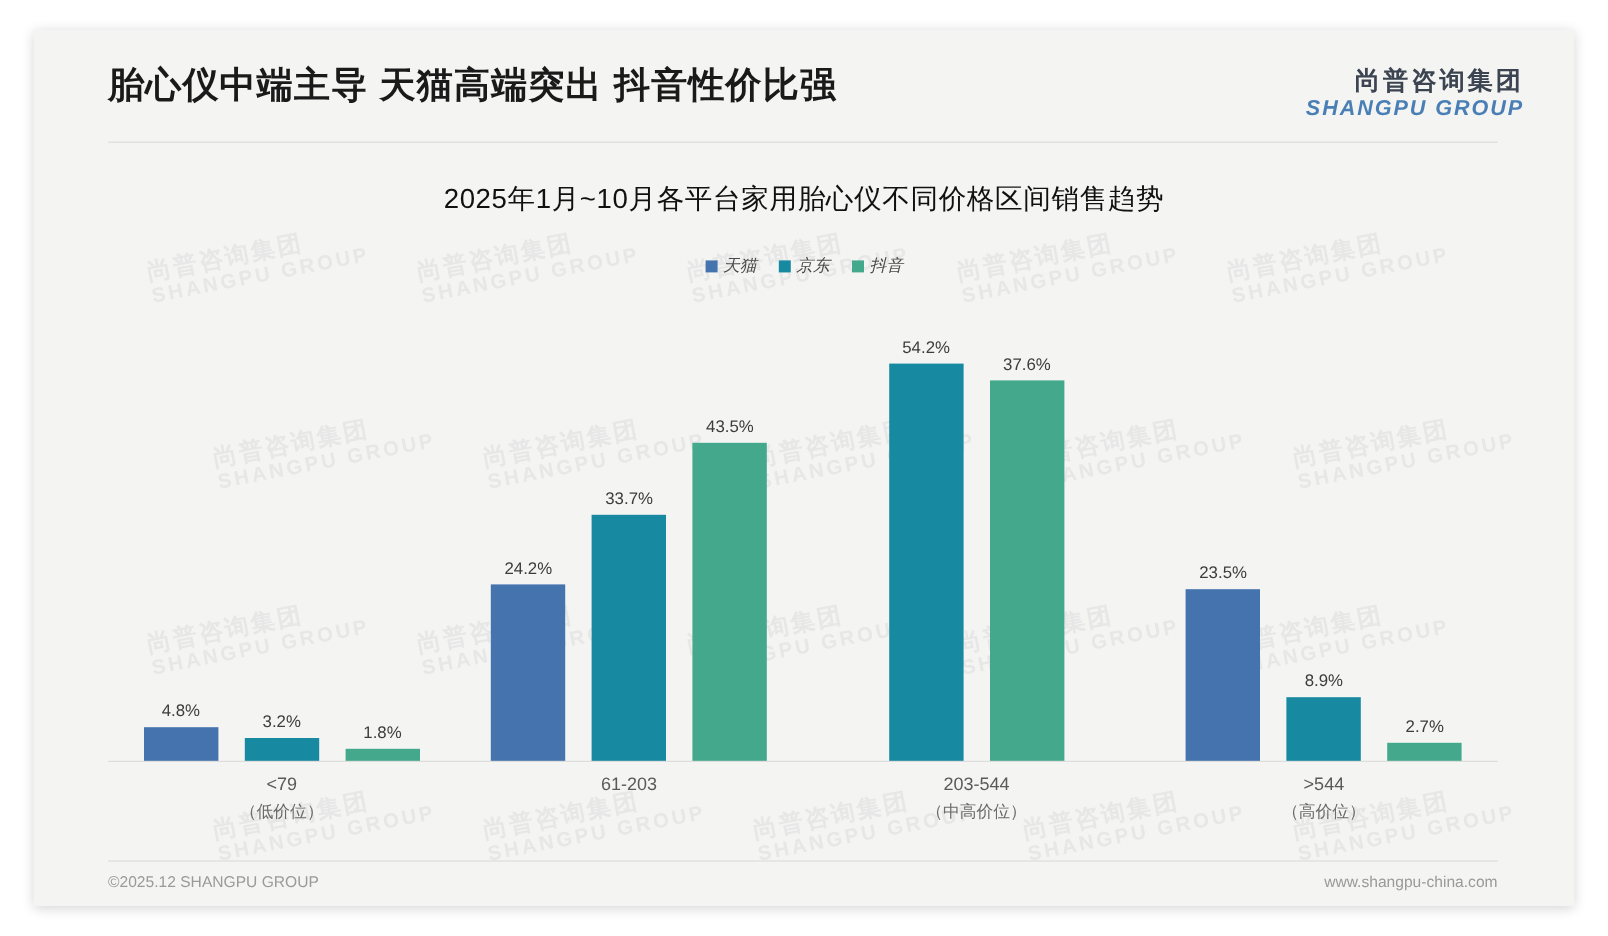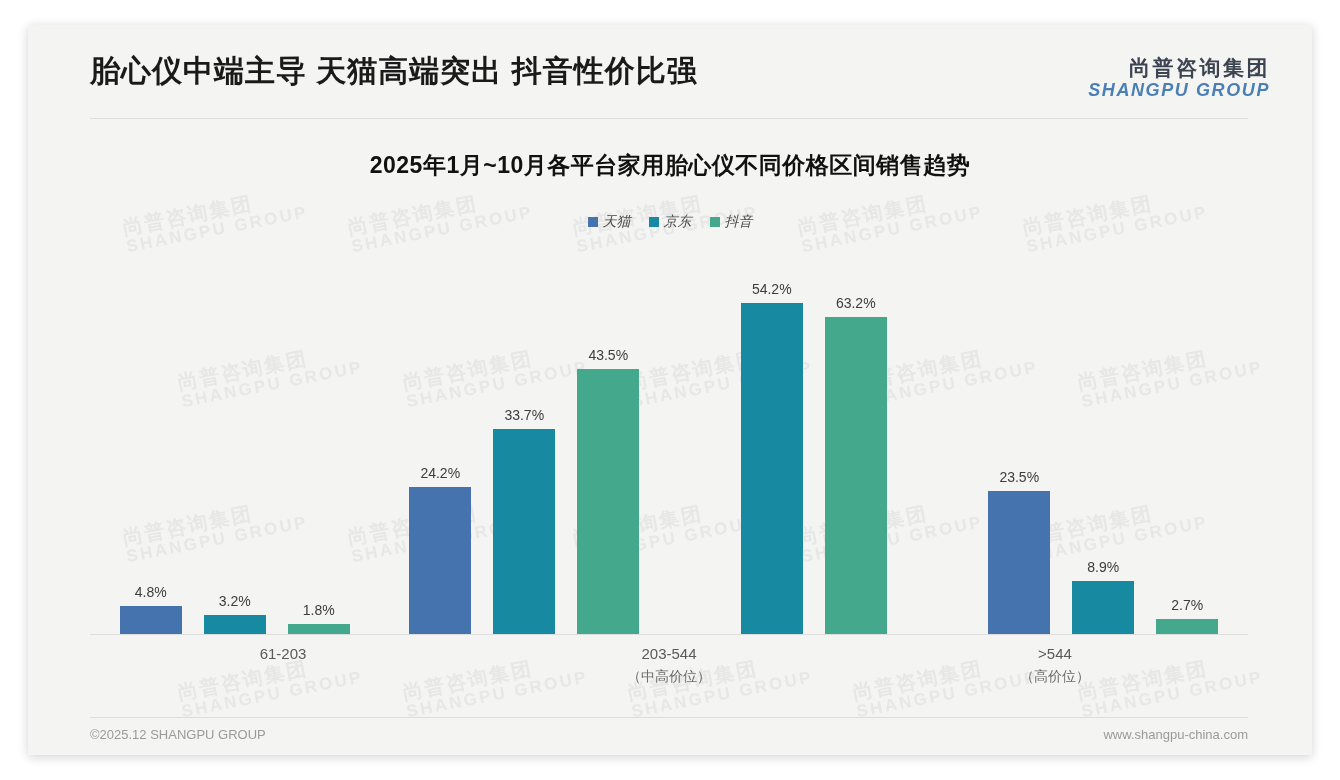--- a/index.html
+++ b/index.html
@@ -56,21 +56,21 @@
   }
   .head-divider {
     position:absolute; left:62px; top:93px;
     width:1158px; height:1px; background:#dcdcdc;
   }
 
   
   .chart-title {
     position:absolute; left:0; top:125px; width:100%;
     text-align:center;
-    font-size:23px; font-weight:700; color:#111;
+    font-size:23px; font-weight:400; color:#111;
     letter-spacing:0.5px; z-index:5;
   }
   .legend {
     position:absolute; left:0; top:188px; width:100%;
     display:flex; justify-content:center; align-items:center; gap:18px;
     z-index:5;
   }
   .legend-item { display:flex; align-items:center; gap:5px; }
   .legend-swatch { width:10px; height:10px; display:inline-block; }
   .legend-label { font-size:14px; color:#4a4a4a;font-style:italic; }
@@ -275,21 +275,21 @@
             <div class="bar-label" style="bottom: 272.075px;">43.5%</div>
             <div class="bar" style="height: 266.075px; background: rgb(68, 169, 140);"></div>
           </div>
         </div>
         <div class="group">
           <div class="bar-wrap">
             <div class="bar-label" style="bottom: 337.523px;">54.2%</div>
             <div class="bar" style="height: 331.523px; background: rgb(23, 137, 160);"></div>
           </div>
           <div class="bar-wrap">
-            <div class="bar-label" style="bottom: 324.067px;">63.2%</div>
+            <div class="bar-label" style="bottom: 324.067px;">37.6%</div>
             <div class="bar" style="height: 318.067px; background: rgb(68, 169, 140);"></div>
           </div>
         </div>
         <div class="group">
           <div class="bar-wrap">
             <div class="bar-label" style="bottom: 149.742px;">23.5%</div>
             <div class="bar" style="height: 143.742px; background: rgb(68, 115, 173);"></div>
           </div>
           <div class="bar-wrap">
             <div class="bar-label" style="bottom: 60.4383px; margin-top: 41px;">8.9%</div>
@@ -298,20 +298,21 @@
           <div class="bar-wrap">
             <div class="bar-label" style="bottom: 22.515px;">2.7%</div>
             <div class="bar" style="height: 16.515px; background: rgb(68, 169, 140);"></div>
           </div>
         </div>
       </div>
   </div>
   <div class="axis-line"></div>
 
   <div class="xlabels" id="xlabels">
+      <div class="xlabel"><span>&lt;79</span><span class="sub">（低价位）</span></div>
       <div class="xlabel"><span>61-203</span></div>
       <div class="xlabel"><span>203-544</span><span class="sub">（中高价位）</span></div>
       <div class="xlabel"><span>&gt;544</span><span class="sub">（高价位）</span></div>
     </div>
 
   <div class="foot-divider"></div>
   <div class="footer">
     <span>©2025.12 SHANGPU GROUP</span>
     <span>www.shangpu-china.com</span>
   </div>

